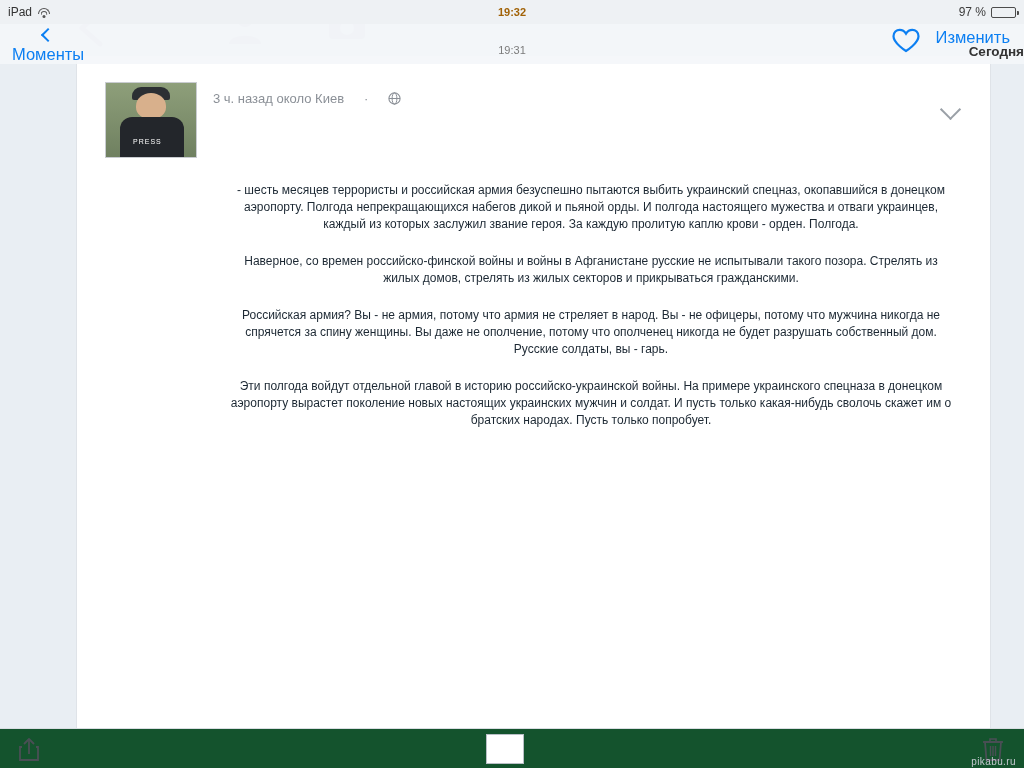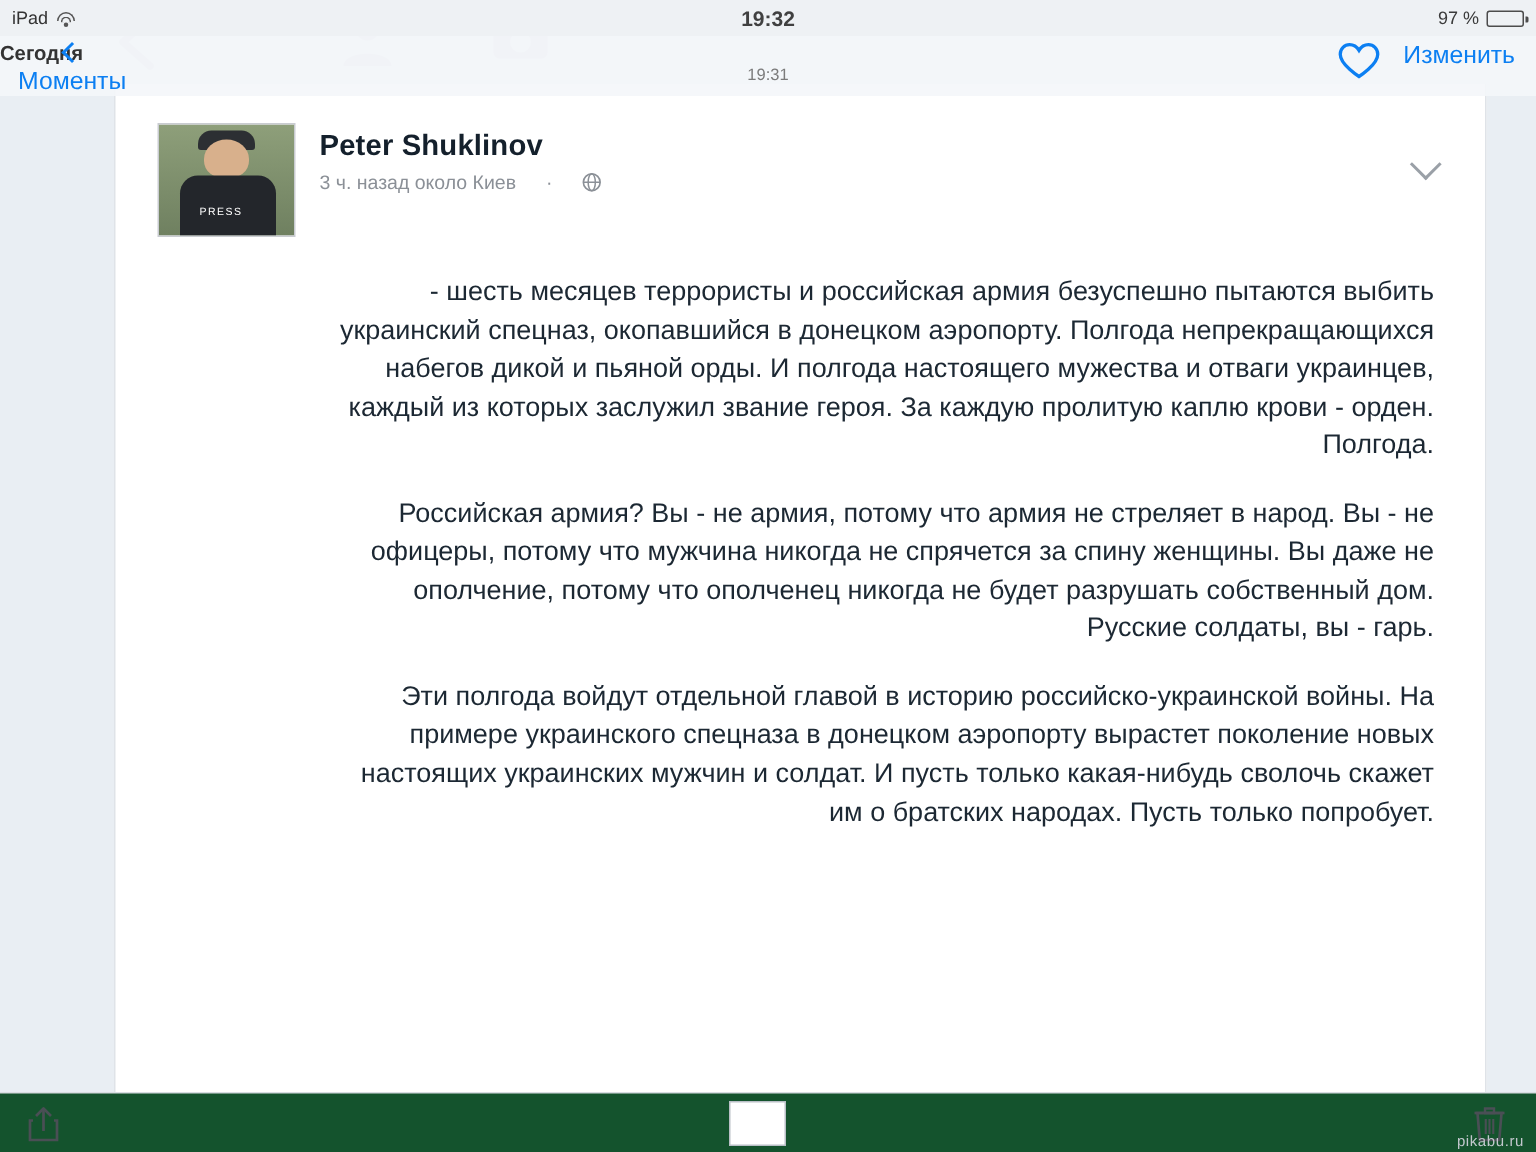--- a/index.html
+++ b/index.html
@@ -44,23 +44,23 @@
   .wifi-icon i:nth-child(1) { width: 12px; height: 6px; top: 1px; }
   .wifi-icon i:nth-child(2) { width: 7px; height: 4px; top: 4px; }
   .wifi-icon i:nth-child(3) {
     width: 3px; height: 3px; top: 8px;
     border: none; background: #555; border-radius: 50%;
   }
 
   .sb-center {
     flex: 1;
     text-align: center;
-    font-size: 14px;
+    font-size: 11px;
     font-weight: bold;
-    color: #404040;
+    color: #a16207;
   }
   .sb-right {
     width: 200px;
     display: flex;
     align-items: center;
     justify-content: flex-end;
     gap: 5px;
     padding-right: 8px;
     font-size: 12px;
   }
@@ -99,22 +99,22 @@
     left: 0; right: 0;
     top: 2px;
     text-align: center;
     font-size: 18px;
     color: #c8cdd4;
     font-weight: normal;
   }
   .nav-subtitle {
     position: absolute;
     left: 0; right: 0;
-    top: 28px;
-    text-align: left;
+    top: 44px;
+    text-align: right;
     font-size: 13.5px;
     color: #333;
     font-weight: bold;
   }
   .nav-subtime {
     position: absolute;
     left: 0; right: 0;
     top: 44px;
     text-align: center;
     font-size: 11px;
@@ -261,25 +261,25 @@
     border-bottom: 2.4px solid #9aa0a7;
     transform: rotate(45deg);
   }
 
   .post-body {
     margin-top: 24px;
     padding-left: 121px;
     padding-right: 4px;
   }
   .post-body p {
-    font-size: 18px;
+    font-size: 12px;
     line-height: 1.42;
     color: #1c2833;
     margin-bottom: 20px;
-    text-align: right;
+    text-align: center;
   }
   .post-body p:last-child { margin-bottom: 0; }
 
   
   .toolbar {
     position: absolute;
     left: 0; bottom: 0;
     width: 1024px; height: 40px;
     background: #14532d;
     border-top: 1px solid #d9dde2;
@@ -328,41 +328,41 @@
       <div class="post-head">
 
         <div class="avatar">
           <div class="av-cap"></div>
           <div class="av-face"></div>
           <div class="av-body"></div>
           <div class="av-press">PRESS</div>
         </div>
 
         <div class="author-block">
-          <div class="author-name">Peter Shuklinov</div>
           <div class="meta-line">
             <span>3 ч. назад около Киев</span>
             <span class="dot-sep">·</span>
             <span class="globe-icon">
               <svg width="13" height="13" viewBox="0 0 13 13">
                 <circle cx="6.5" cy="6.5" r="5.6" fill="none" stroke="#8b9097" stroke-width="1.1"></circle>
                 <ellipse cx="6.5" cy="6.5" rx="2.4" ry="5.6" fill="none" stroke="#8b9097" stroke-width="1"></ellipse>
                 <line x1="1" y1="6.5" x2="12" y2="6.5" stroke="#8b9097" stroke-width="1"></line>
               </svg>
             </span>
           </div>
         </div>
 
         <div class="chev-down-btn">
           <div class="chev-down"></div>
         </div>
       </div>
 
       <div class="post-body">
         <p>- шесть месяцев террористы и российская армия безуспешно пытаются выбить украинский спецназ, окопавшийся в донецком аэропорту. Полгода непрекращающихся набегов дикой и пьяной орды. И полгода настоящего мужества и отваги украинцев, каждый из которых заслужил звание героя. За каждую пролитую каплю крови - орден. Полгода.</p>
+        <p>Наверное, со времен российско-финской войны и войны в Афганистане русские не испытывали такого позора. Стрелять из жилых домов, стрелять из жилых секторов и прикрываться гражданскими.</p>
         <p>Российская армия? Вы - не армия, потому что армия не стреляет в народ. Вы - не офицеры, потому что мужчина никогда не спрячется за спину женщины. Вы даже не ополчение, потому что ополченец никогда не будет разрушать собственный дом. Русские солдаты, вы - гарь.</p>
         <p>Эти полгода войдут отдельной главой в историю российско-украинской войны. На примере украинского спецназа в донецком аэропорту вырастет поколение новых настоящих украинских мужчин и солдат. И пусть только какая-нибудь сволочь скажет им о братских народах. Пусть только попробует.</p>
       </div>
 
     </div>
   </div>
 </div>
 
 <div class="ghost-row">
   <div class="ghost b">

